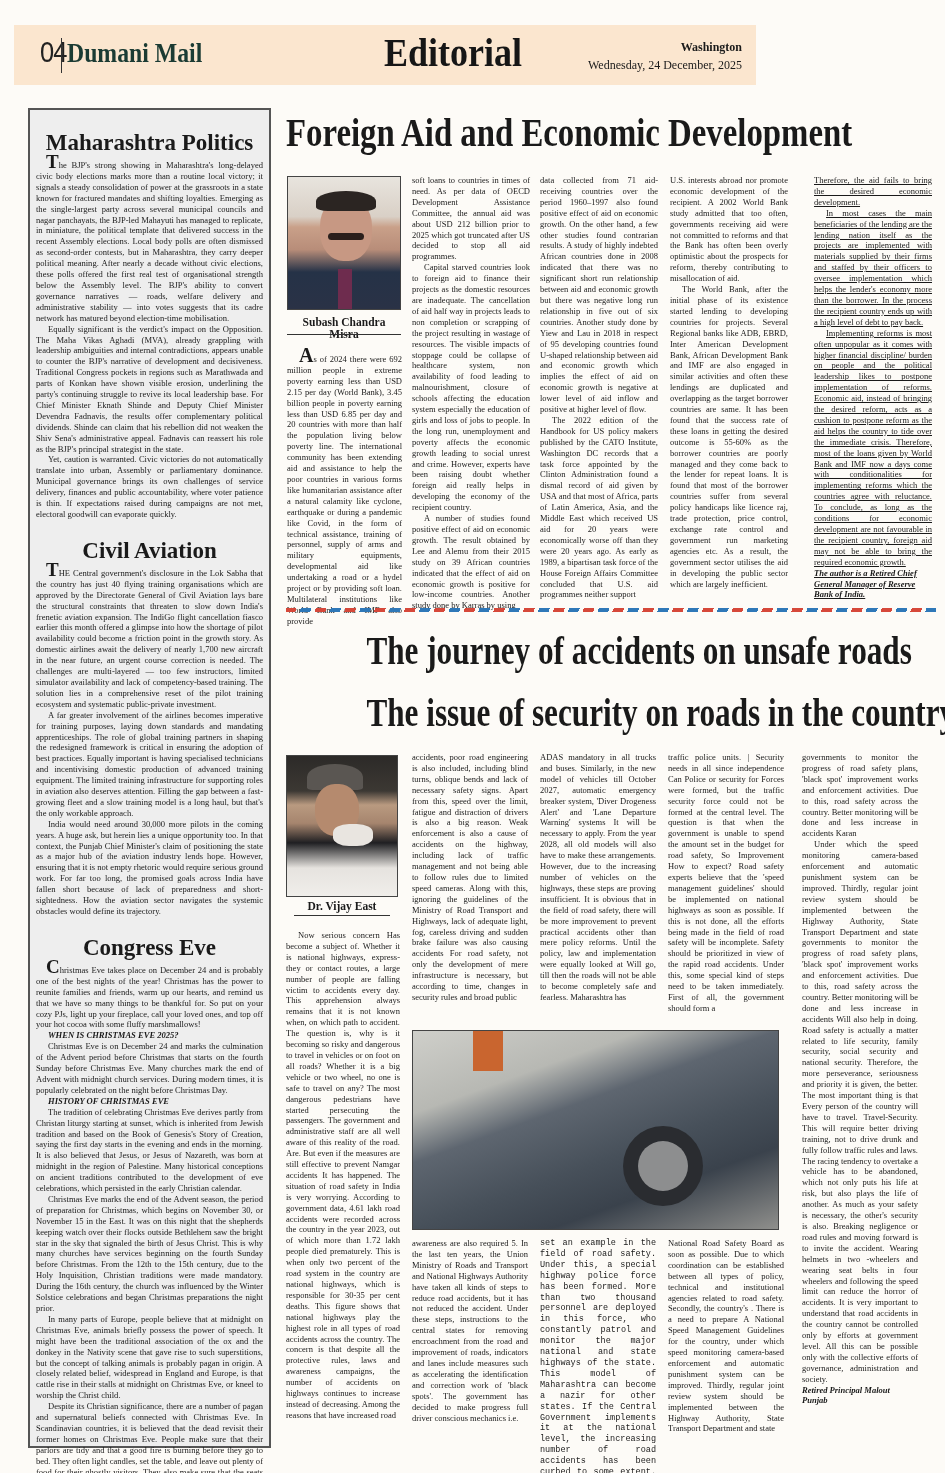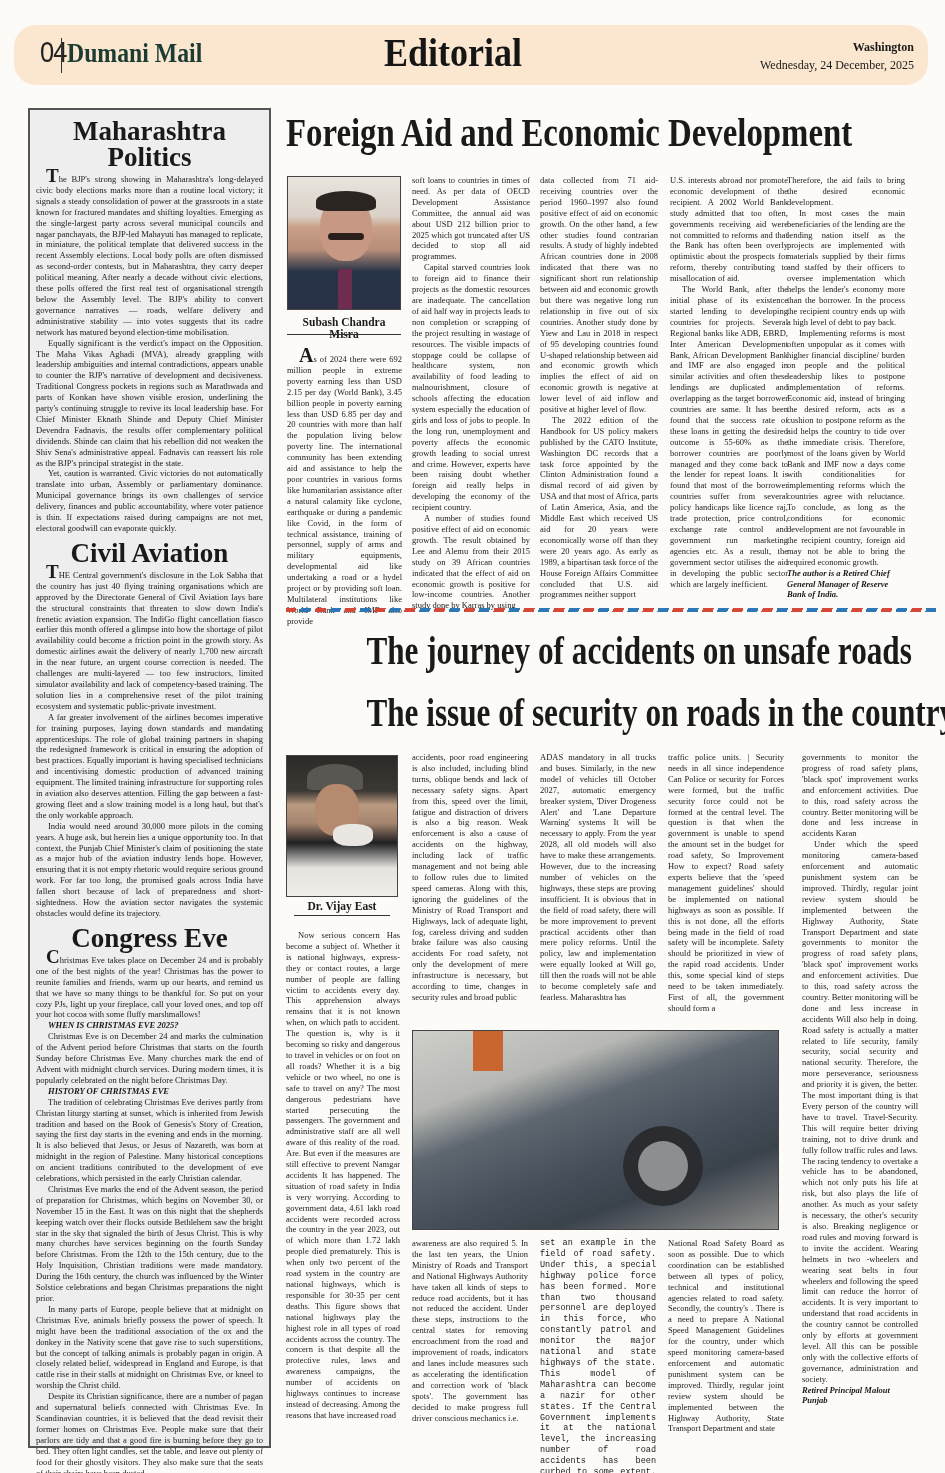--- a/index.html
+++ b/index.html
@@ -1,28 +1,28 @@
 <!DOCTYPE html>
 <html><head>
 <meta charset="utf-8">
 <style>
   * { box-sizing: border-box; margin: 0; padding: 0; }
   html, body { width: 945px; height: 1473px; background: #fdfbf7; overflow: hidden; }
   body { position: relative; font-family: "Liberation Serif", serif; color: #1a1a1a; }
 
-  .masthead { position: absolute; left: 14px; top: 25px; width: 914px; height: 60px; background: #fbe6cf; border-radius: 22px; }
+  .masthead { position: absolute; left: 14px; top: 25px; width: 742px; height: 60px; background: #fbe6cf; }
   .page-num { position: absolute; left: 26px; top: 10px; font-family: "Liberation Sans", sans-serif; font-weight: 300; font-size: 30px; color: #222; letter-spacing: -1px; transform: scaleX(0.85); transform-origin: left; }
   .mast-divider { position: absolute; left: 47px; top: 13px; width: 1px; height: 35px; background: #333; }
   .paper-name { position: absolute; left: 53px; top: 13px; font-family: "Liberation Serif", serif; font-weight: bold; font-size: 27px; color: #1b3b33; transform: scaleX(0.88); transform-origin: left; white-space: nowrap; }
   .section-title { position: absolute; left: 370px; top: 4px; font-family: "Liberation Serif", serif; font-weight: bold; font-size: 40px; color: #161616; transform: scaleX(0.9); transform-origin: left; }
   .city { position: absolute; right: 14px; top: 15px; font-weight: bold; font-size: 12px; text-align: right; width: 160px; }
   .date { position: absolute; right: 14px; top: 33px; font-size: 12px; text-align: right; width: 200px; }
 
   .sidebar { position: absolute; left: 28px; top: 108px; width: 243px; height: 1340px; border: 2px solid #555; background: #eeeeee; padding: 2px 6px; }
-  .side-h { font-family: "Liberation Serif", serif; font-weight: bold; font-size: 27px; text-align: center; line-height: 26px; margin: 6px 0 1px; }
+  .side-h { font-family: "Liberation Serif", serif; font-weight: bold; font-size: 23px; text-align: center; line-height: 26px; margin: 18px 0 1px; }
   .side-text { font-size: 8.55px; line-height: 10.9px; text-align: justify; }
   .side-text p { text-indent: 12px; }
   .side-text p.first { text-indent: 0; }
   .dropcap { font-weight: bold; font-size: 19px; line-height: 10px; margin-left: 10px; }
   .side-sub { font-style: italic; font-weight: bold; padding-left: 12px; }
 
   .aid-head { position: absolute; left: 286px; top: 108px; width: 650px; font-family: "Liberation Serif", serif; font-weight: bold; font-size: 40px; line-height: 50px; white-space: nowrap; transform: scaleX(0.82); transform-origin: left; }
   .photo { position: absolute; border: 1px solid #444; overflow: hidden; }
   .photo-aid { left: 287px; top: 176px; width: 114px; height: 134px; background: linear-gradient(180deg,#e8e4de 0%,#d9d0c6 30%,#c9a089 38%,#b88d79 55%,#253247 72%,#2a3246 100%); }
   .face { position: absolute; border-radius: 45%; }
@@ -103,21 +103,21 @@
   <p>A number of studies found positive effect of aid on economic growth. The result obtained by Lee and Alemu from their 2015 study on 39 African countries indicated that the effect of aid on economic growth is positive for low-income countries. Another study done by Karras by using</p>
 </div>
 <div class="col" style="left:540px;top:175px;width:118px;">
   <p class="noind">data collected from 71 aid-receiving countries over the period 1960–1997 also found positive effect of aid on economic growth. On the other hand, a few other studies found contrarian results. A study of highly indebted African countries done in 2008 indicated that there was no significant short run relationship between aid and economic growth but there was negative long run relationship in five out of six countries. Another study done by Yiew and Lau in 2018 in respect of 95 developing countries found U-shaped relationship between aid and economic growth which implies the effect of aid on economic growth is negative at lower level of aid inflow and positive at higher level of flow.</p>
   <p>The 2022 edition of the Handbook for US policy makers published by the CATO Institute, Washington DC records that a task force appointed by the Clinton Administration found a dismal record of aid given by USA and that most of Africa, parts of Latin America, Asia, and the Middle East which received US aid for 20 years were economically worse off than they were 20 years ago. As early as 1989, a bipartisan task force of the House Foreign Affairs Committee concluded that U.S. aid programmes neither support</p>
 </div>
 <div class="col" style="left:670px;top:175px;width:118px;">
   <p class="noind">U.S. interests abroad nor promote economic development of the recipient. A 2002 World Bank study admitted that too often, governments receiving aid were not committed to reforms and that the Bank has often been overly optimistic about the prospects for reform, thereby contributing to misallocation of aid.</p>
   <p>The World Bank, after the initial phase of its existence started lending to developing countries for projects. Several Regional banks like ADB, EBRD, Inter American Development Bank, African Development Bank and IMF are also engaged in similar activities and often these lendings are duplicated and overlapping as the target borrower countries are same. It has been found that the success rate of these loans in getting the desired outcome is 55-60% as the borrower countries are poorly managed and they come back to the lender for repeat loans. It is found that most of the borrower countries suffer from several policy handicaps like licence raj, trade protection, price control, exchange rate control and government run marketing agencies etc. As a result, the government sector utilises the aid in developing the public sector which are largely inefficient.</p>
 </div>
-<div class="col" style="left:787px;top:175px;width:118px;">
+<div class="col" style="left:814px;top:175px;width:118px;text-decoration:underline;">
   <p class="noind">Therefore, the aid fails to bring the desired economic development.</p>
   <p>In most cases the main beneficiaries of the lending are the lending nation itself as the projects are implemented with materials supplied by their firms and staffed by their officers to oversee implementation which helps the lender's economy more than the borrower. In the process the recipient country ends up with a high level of debt to pay back.</p>
   <p>Implementing reforms is most often unpopular as it comes with higher financial discipline/ burden on people and the political leadership likes to postpone implementation of reforms. Economic aid, instead of bringing the desired reform, acts as a cushion to postpone reform as the aid helps the country to tide over the immediate crisis. Therefore, most of the loans given by World Bank and IMF now a days come with conditionalities for implementing reforms which the countries agree with reluctance. To conclude, as long as the conditions for economic development are not favourable in the recipient country, foreign aid may not be able to bring the required economic growth.</p>
   <p class="sig">The author is a Retired Chief General Manager of Reserve Bank of India.</p>
 </div>
 
 <div class="airmail"></div>
 
 <div class="roads-h" style="top:628px;">The journey of accidents on unsafe roads</div>
 <div class="roads-h" style="top:690px;">The issue of security on roads in the country</div>

